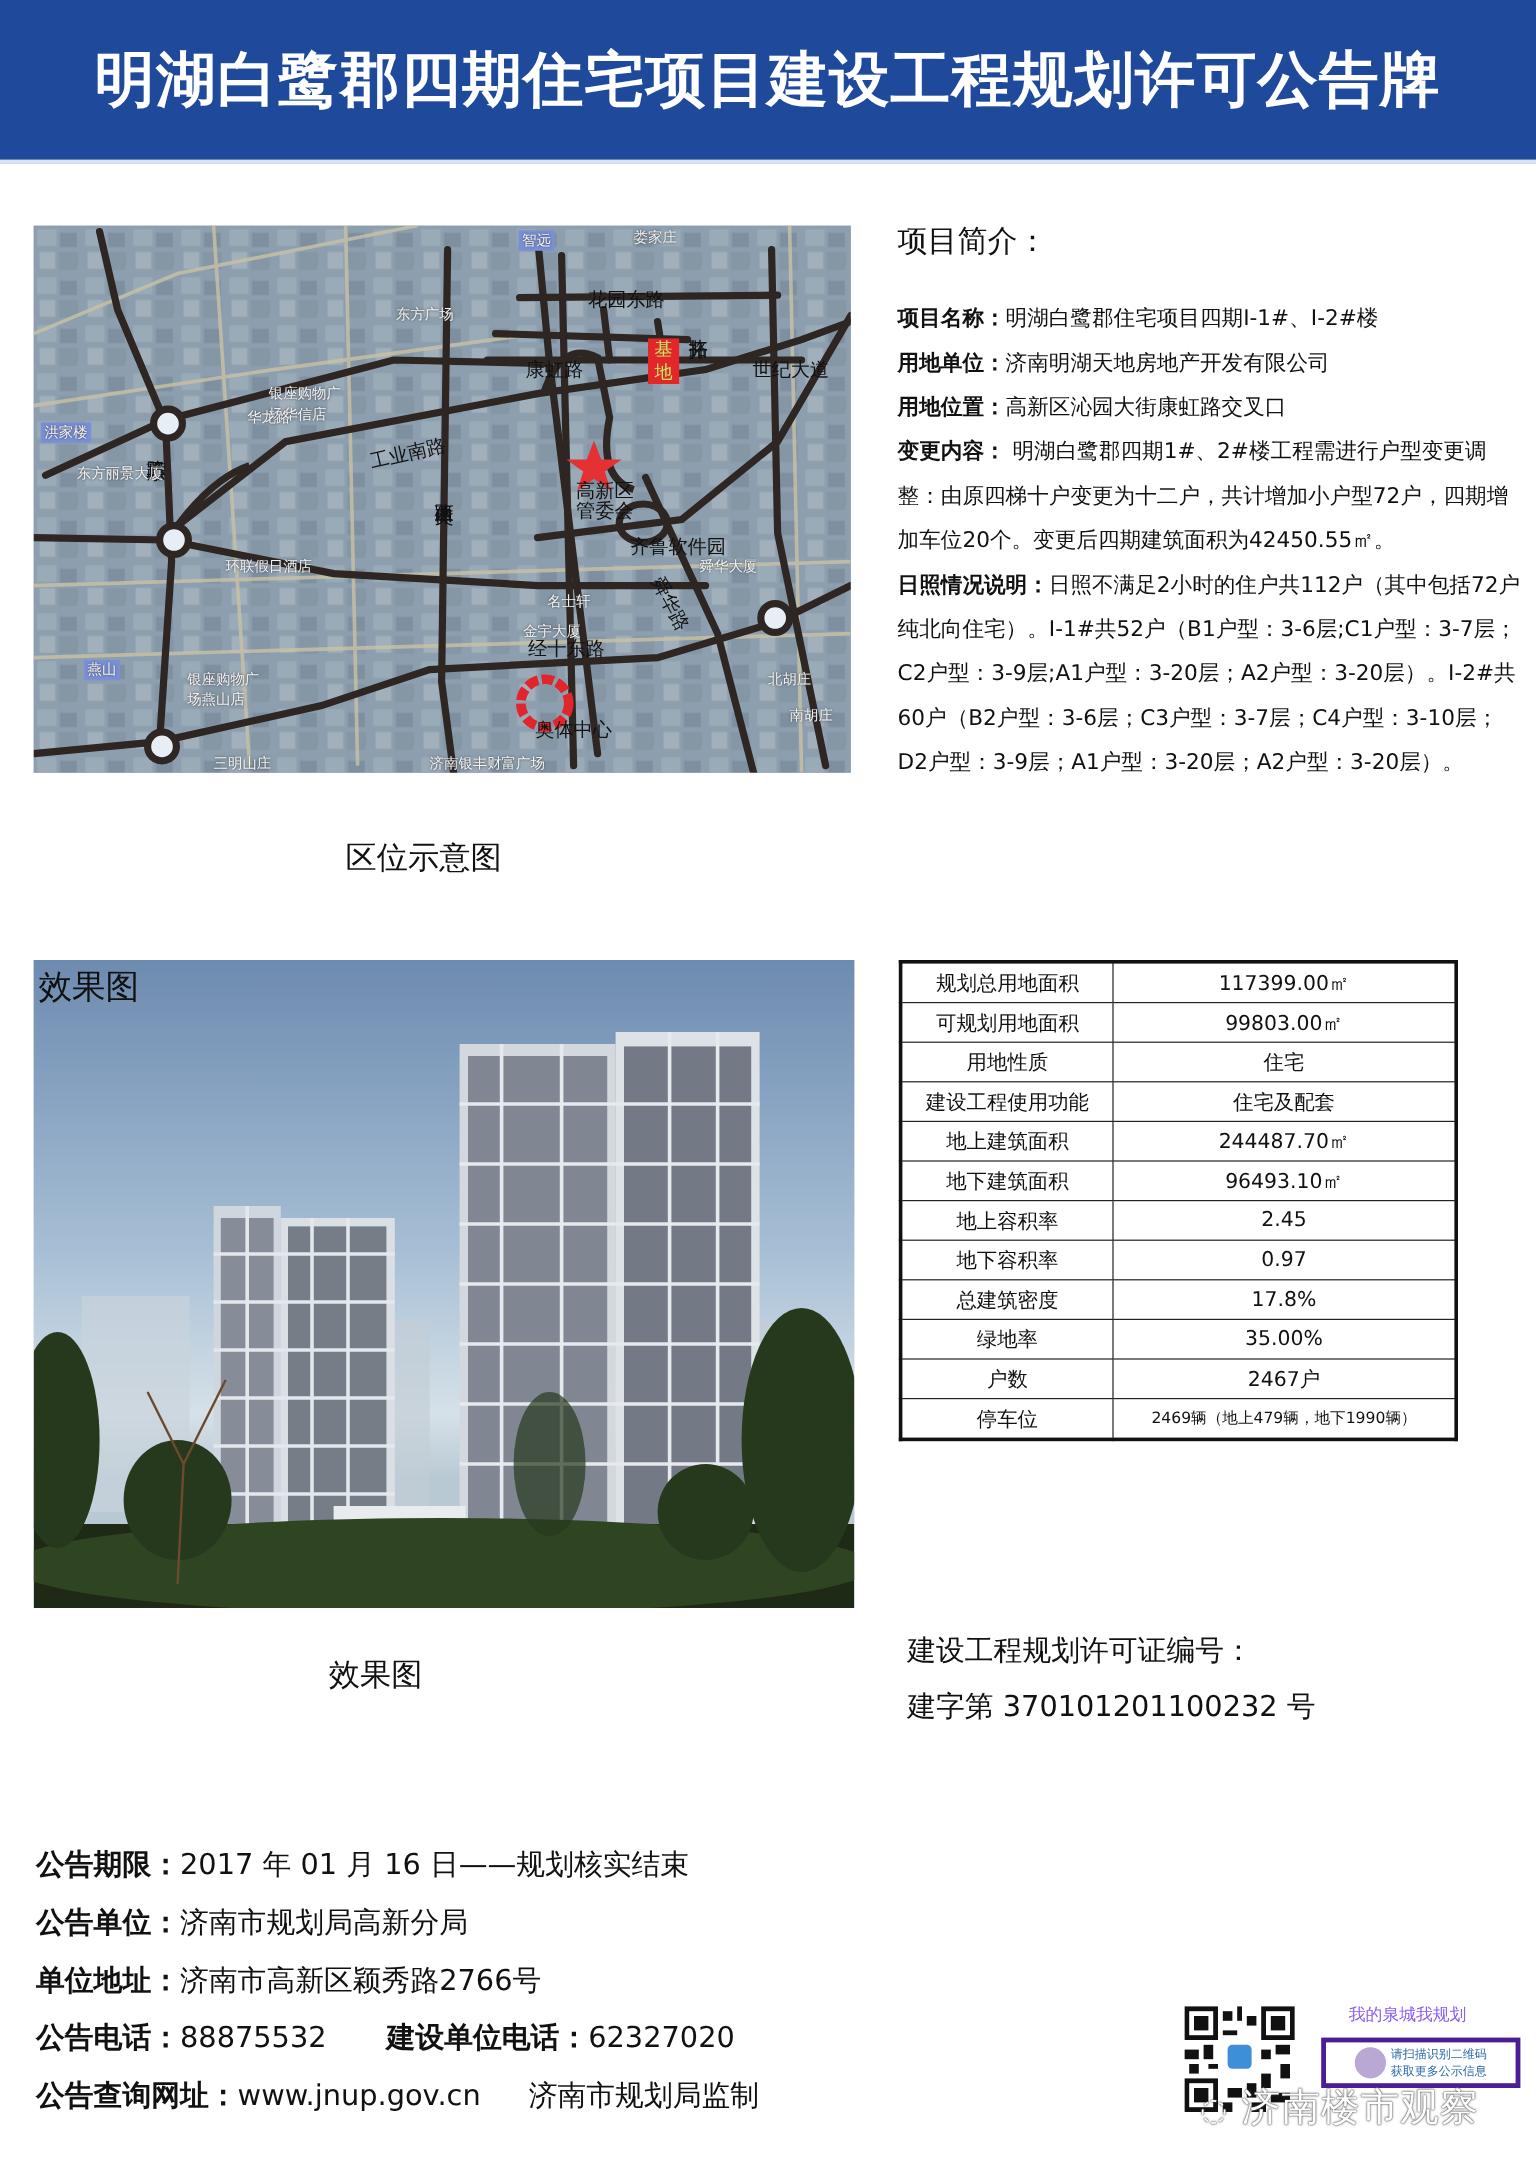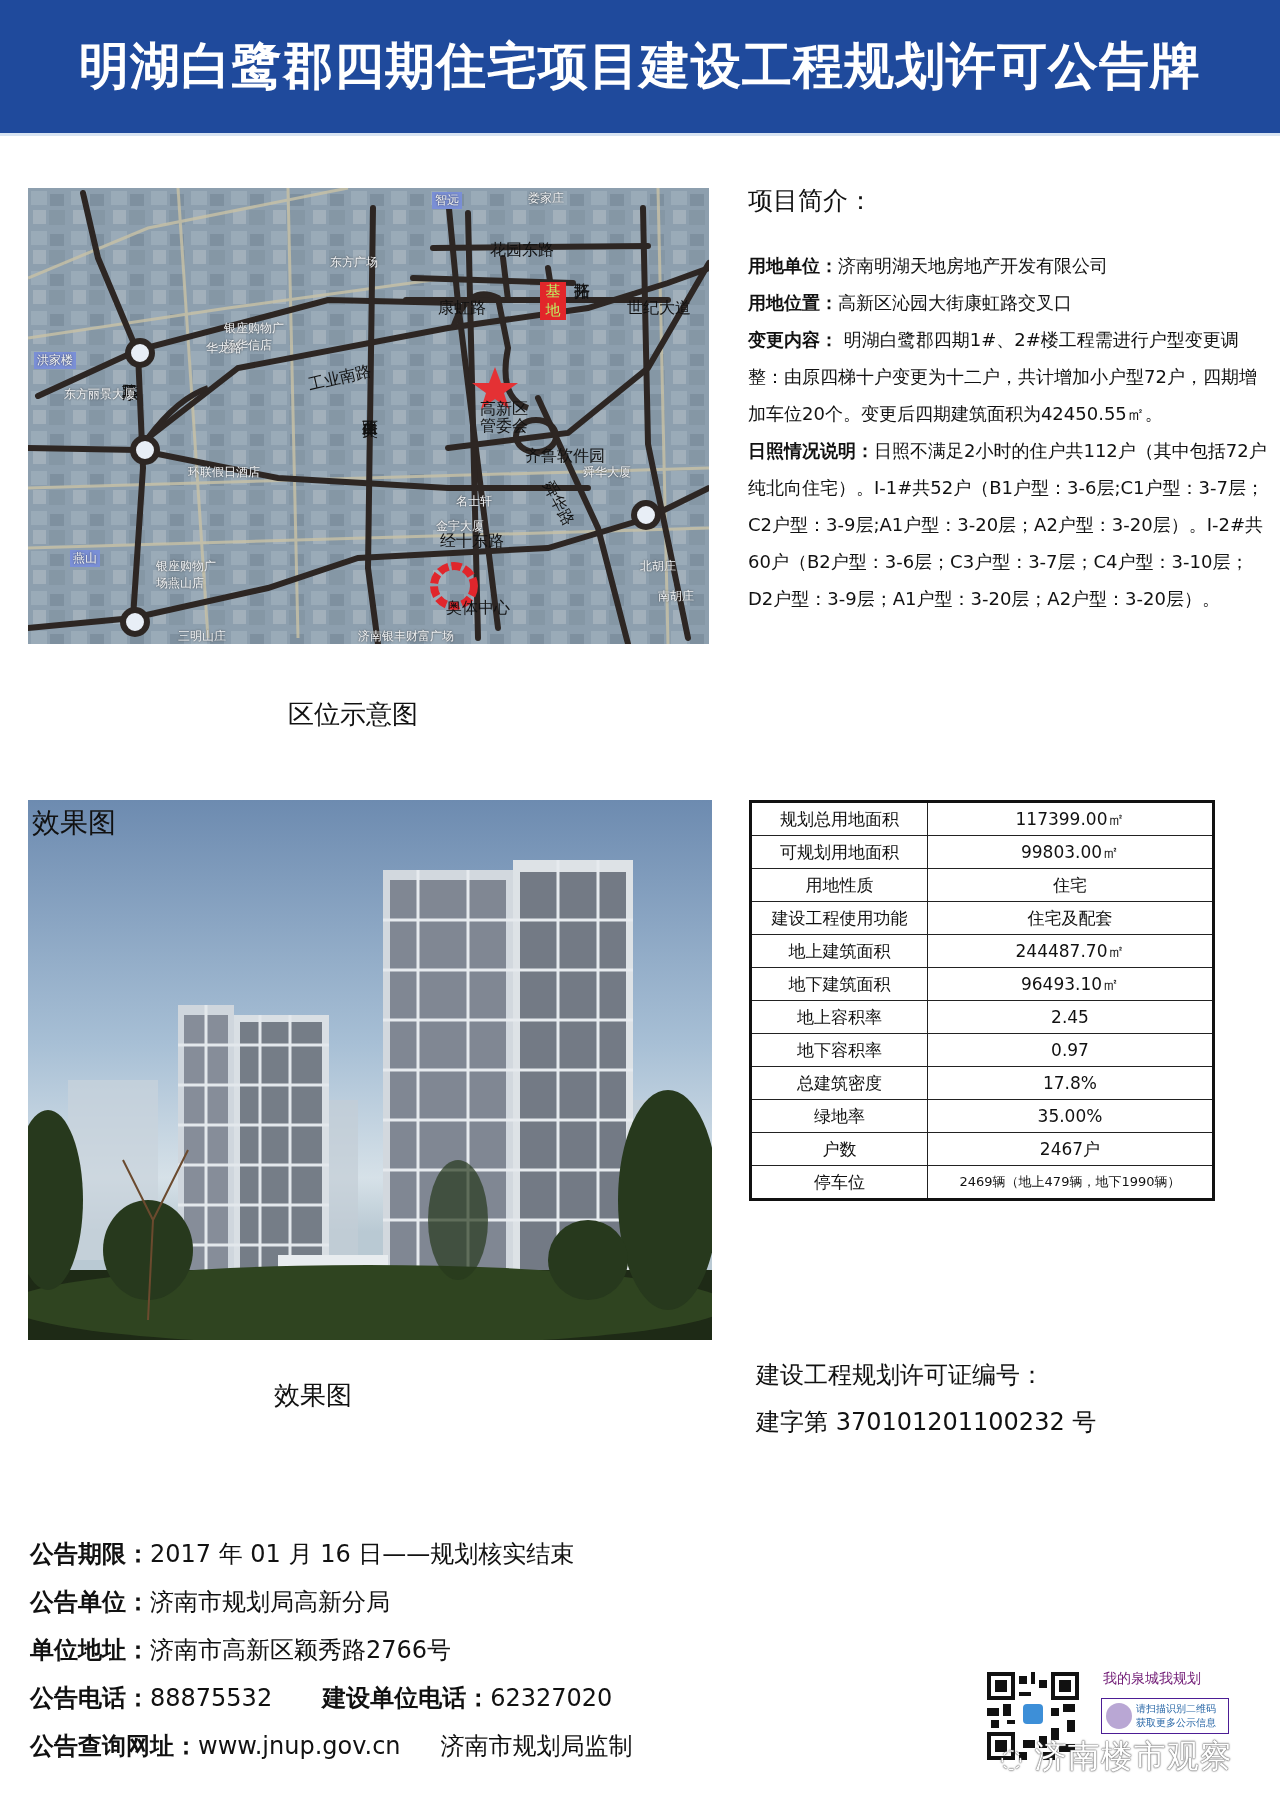--- a/index.html
+++ b/index.html
@@ -32,23 +32,23 @@
                 border:3px solid #111; font-size:17px; }
   table.stats td { border:1px solid #222; height:32px; padding:0 4px; text-align:center; }
   table.stats td.k { width:167px; }
   table.stats td.small { font-size:13px; }
 
   .permit { position:absolute; left:756px; top:1352px; font-size:24px; line-height:47px; }
   .footer { position:absolute; left:30px; top:1530px; font-size:24px; line-height:48px; }
   .footer b { font-weight:bold; }
 
   .qr { position:absolute; left:987px; top:1671px; width:92px; height:90px; background:#fff; }
-  .qrtext { position:absolute; left:1103px; top:1670px; width:140px; font-size:14px; color:#701a75; text-align:left; }
-  .qrbox { position:absolute; left:1101px; top:1698px; width:118px; height:34px; border:1px solid #4c1d95;
-           font-size:10px; color:#2b69a8; display:flex; align-items:center; gap:4px; padding:0 4px; }
+  .qrtext { position:absolute; left:1103px; top:1670px; width:140px; font-size:14px; color:#8b5cf6; text-align:center; }
+  .qrbox { position:absolute; left:1101px; top:1698px; width:118px; height:34px; border:4px solid #4c1d95;
+           font-size:10px; color:#2b69a8; display:flex; align-items:center; gap:4px; padding:0 20px;justify-content:center; }
   .qrbox .dot { width:26px; height:26px; border-radius:50%; background:#b9a7d4; flex:none; }
   .watermark { position:absolute; left:1000px; top:1735px; font-size:32px; color:#fff;
                text-shadow:0 0 2px #555, 0 0 1px #222; letter-spacing:1px; }
 </style>
 </head>
 <body>
 
 <div class="header">
   <h1>明湖白鹭郡四期住宅项目建设工程规划许可公告牌</h1>
 </div>
@@ -207,20 +207,21 @@
     <g stroke="#6b4a2e" stroke-width="2" fill="none">
       <path d="M120 520 L125 420 L95 360 M125 420 L160 350"></path>
     </g>
   </svg>
   <div class="ovl">效果图</div>
 </div>
 <div class="caption" style="left:274px;top:1378px;">效果图</div>
 
 <div class="intro">
   <div class="title">项目简介：</div>
+  <p><b>项目名称：</b><span>明湖白鹭郡住宅项目四期I-1#、I-2#楼</span></p>
   <p><b>用地单位：</b><span>济南明湖天地房地产开发有限公司</span></p>
   <p><b>用地位置：</b><span>高新区沁园大街康虹路交叉口</span></p>
   <p><b>变更内容：</b><span> 明湖白鹭郡四期1#、2#楼工程需进行户型变更调整：由原四梯十户变更为十二户，共计增加小户型72户，四期增加车位20个。变更后四期建筑面积为42450.55㎡。</span></p>
   <p><b>日照情况说明：</b><span>日照不满足2小时的住户共112户（其中包括72户纯北向住宅）。I-1#共52户（B1户型：3-6层;C1户型：3-7层；C2户型：3-9层;A1户型：3-20层；A2户型：3-20层）。I-2#共60户（B2户型：3-6层；C3户型：3-7层；C4户型：3-10层；D2户型：3-9层；A1户型：3-20层；A2户型：3-20层）。</span></p>
 </div>
 
 <table class="stats">
   <tbody>
     <tr>
         <td class="k">规划总用地面积</td>

